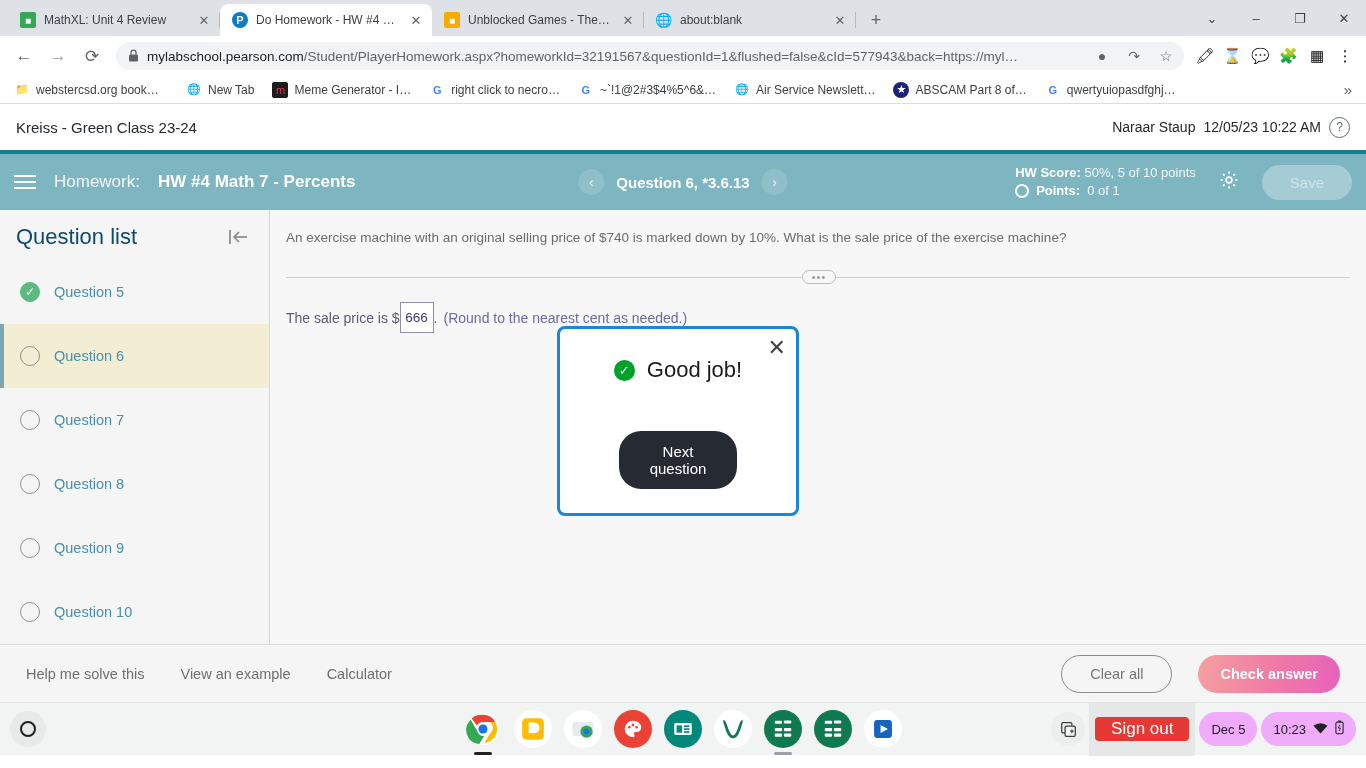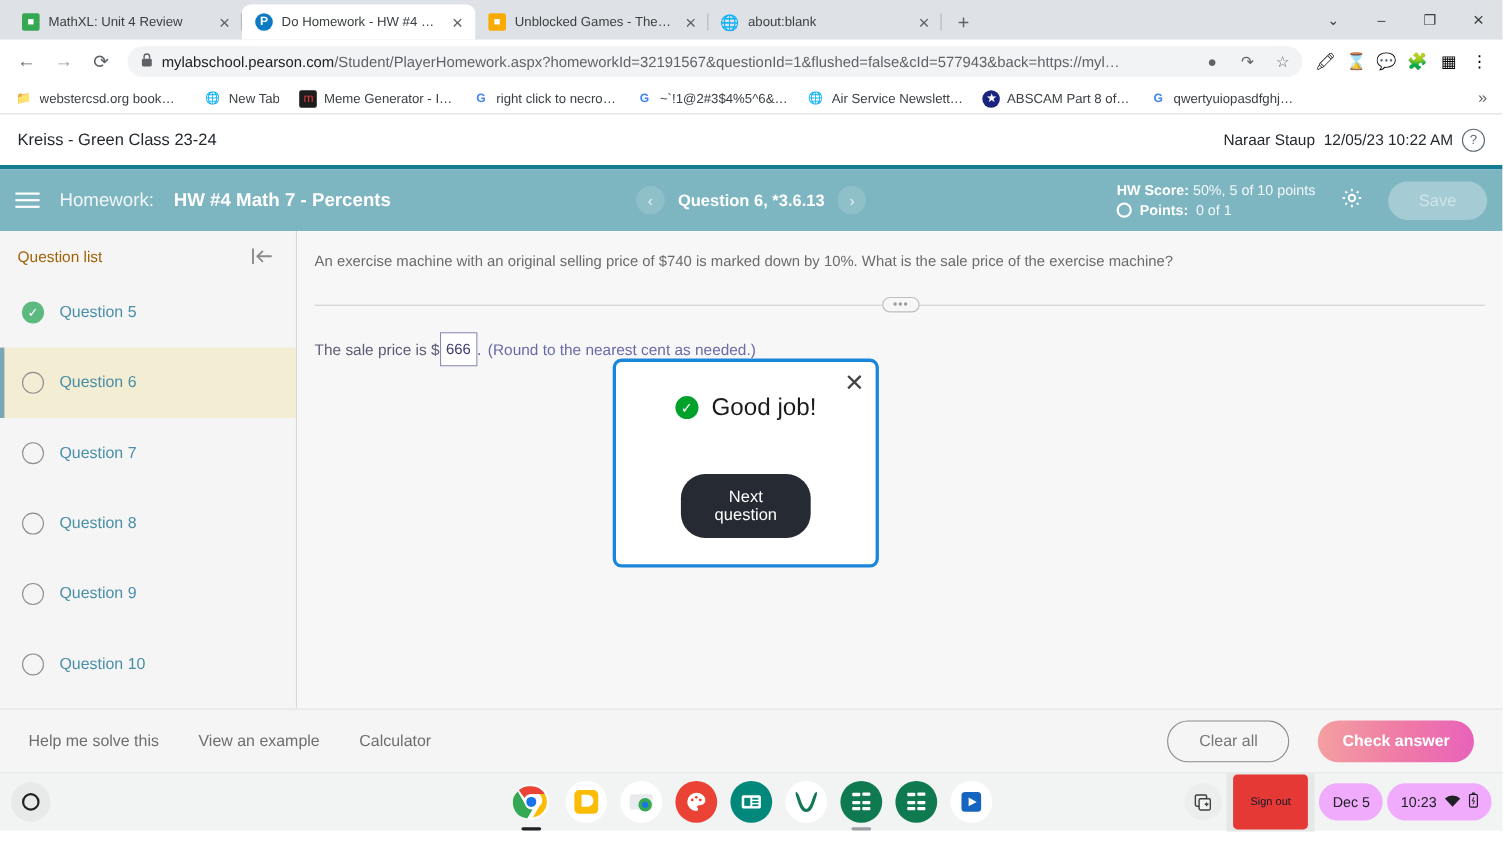--- a/index.html
+++ b/index.html
@@ -148,21 +148,21 @@
   
   .work-area { display: flex; height: 434px; background: #f7f7f7; }
   .qlist {
     width: 270px; background: #f5f5f5; border-right: 1px solid #d8d8d8;
     flex: 0 0 270px;
   }
   .qlist-head {
     display: flex; align-items: center; justify-content: space-between;
     padding: 14px 20px 10px 16px;
   }
-  .qlist-title { font-size: 14px; color: #a16207; font-weight: 400; }
+  .qlist-title { font-size: 22px; color: #0c4a6e; font-weight: 400; }
   .collapse-ico { color: #8a8a8a; font-size: 19px; display: flex;
                   align-items: center; }
   .q-item {
     display: flex; align-items: center; gap: 14px; height: 64px;
     padding-left: 16px; font-size: 14.5px; color: #4a8fa8;
     border-left: 4px solid transparent;
   }
   .q-item.current {
     background: #f3edd3; border-left-color: #79a7b5; text-align: right;
   }
@@ -266,22 +266,22 @@
   .shelf-right {
     margin-left: auto; display: flex; align-items: center; gap: 4px;
   }
   .tray-btn {
     display: flex; align-items: center; justify-content: center;
     border-radius: 18px; height: 34px; padding: 0 12px;
     font-size: 13px; color: #202124; background: #f0abfc; gap: 7px;
   }
   .tray-icon-only { width: 34px; padding: 0; background: #eceeed; }
   .signout-btn {
-    background: #e53935; color: #0f172a; border: none; border-radius: 4px;
-    height: 50px; padding: 0 16px; font-size: 10px; font-family: inherit;
+    background: #e53935; color: #ffffff; border: none; border-radius: 4px;
+    height: 24px; padding: 0 16px; font-size: 17px; font-family: inherit;
   }
   .signout-wrap { background: #e6e8e7; padding: 0 6px; height: 53px;
                   display: flex; align-items: center; }
 </style>
 </head>
 <body>
 
 <div class="browser-top">
   <div class="tabstrip">
 

